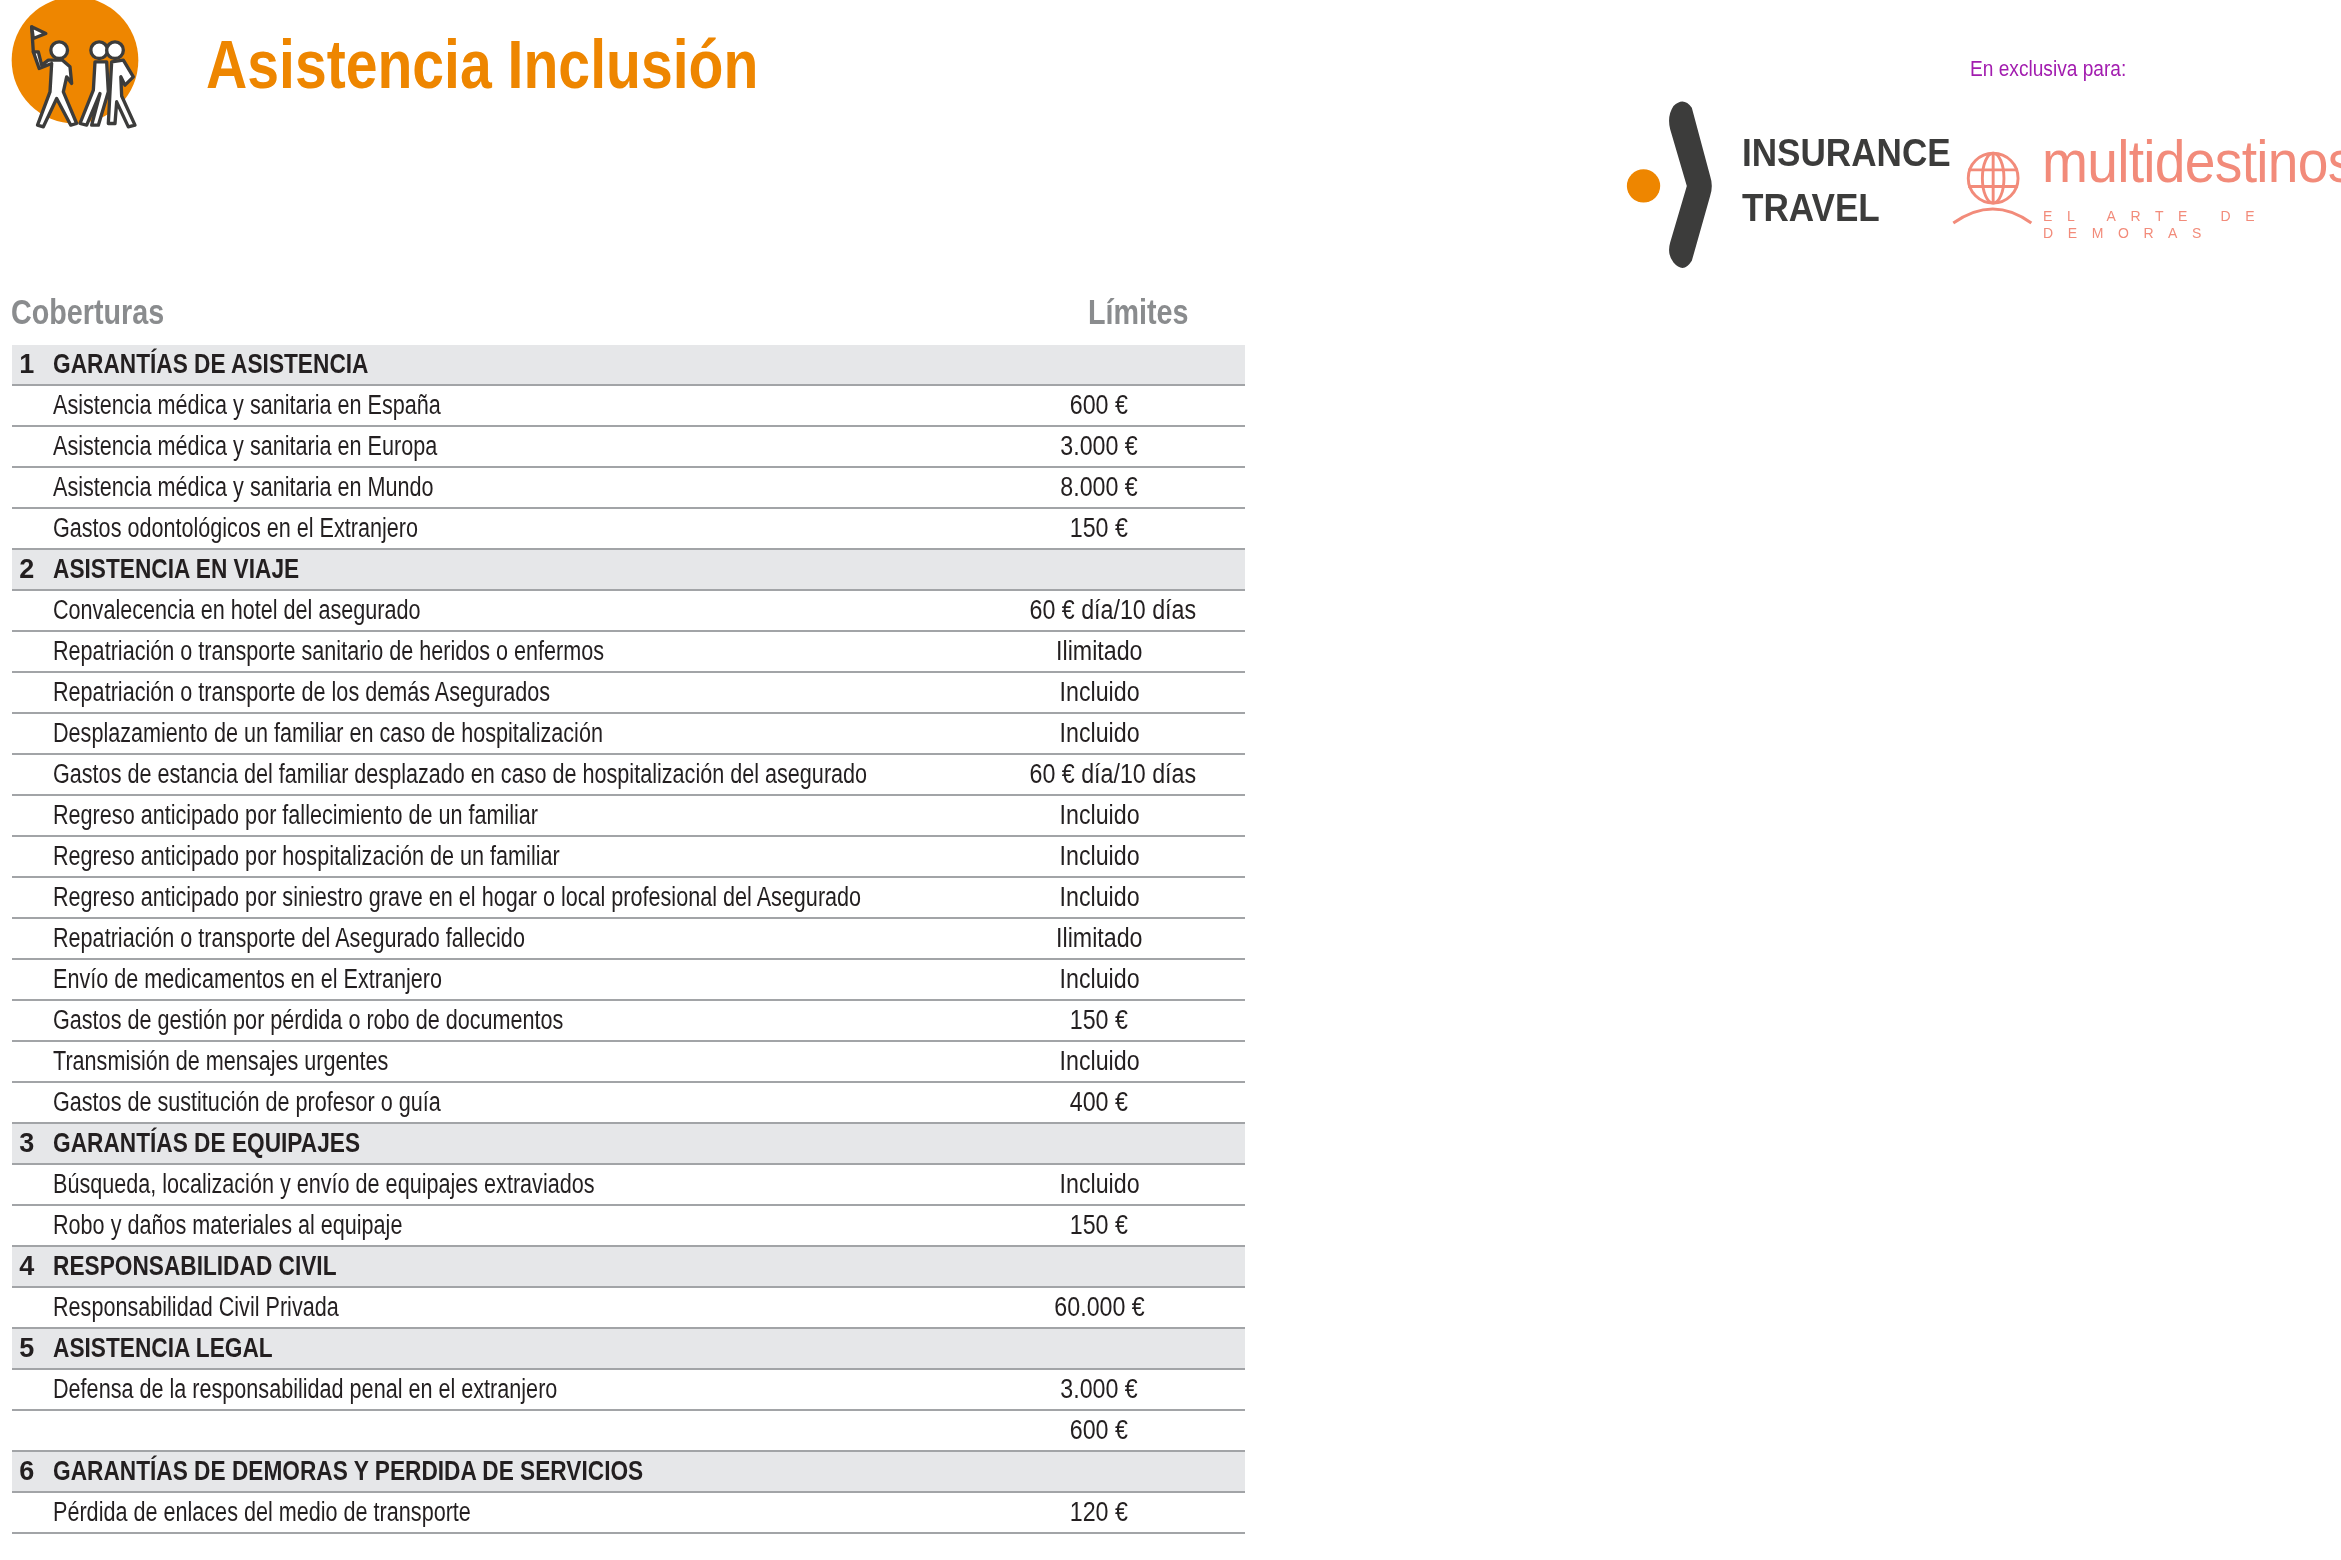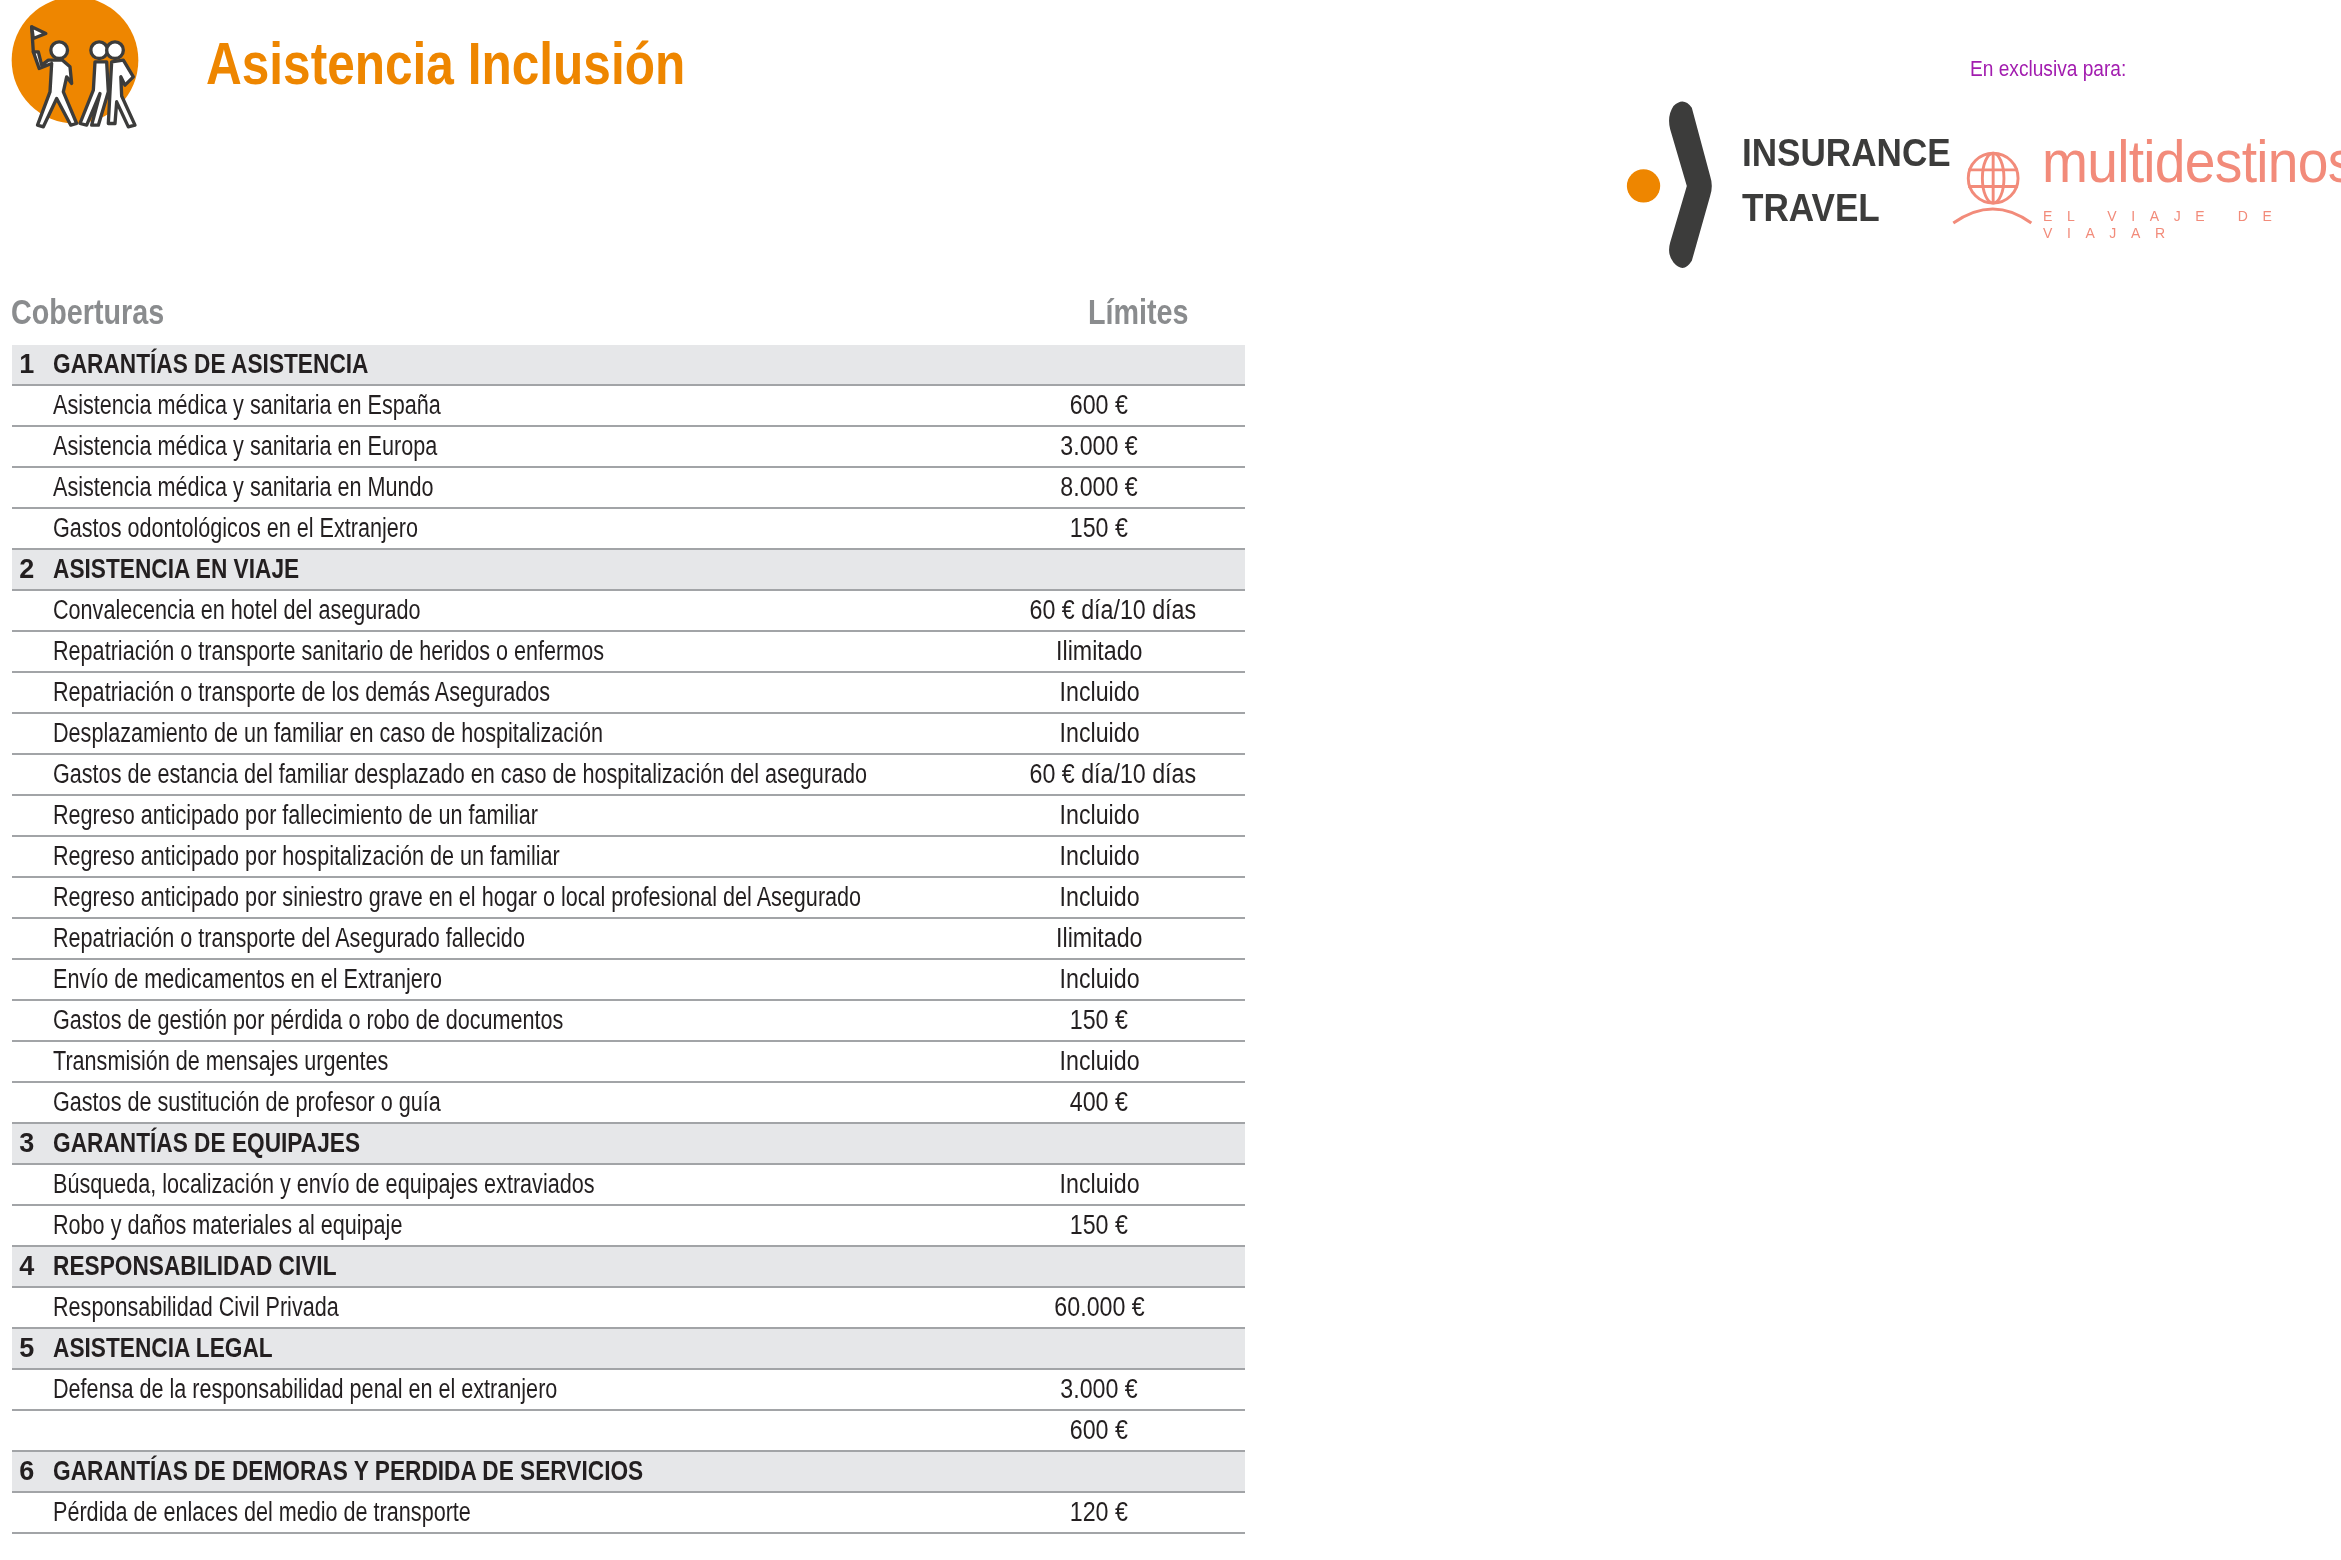--- a/index.html
+++ b/index.html
@@ -1,20 +1,20 @@
 <!DOCTYPE html>
 <html style="font-size:13.3px"><head>
 <meta charset="utf-8">
 <style>
   html,body{margin:0;padding:0;background:#fff;}
   body{width:2342px;height:1560px;position:relative;overflow:hidden;font-family:"Liberation Sans",sans-serif;color:#231f20;}
   .abs{position:absolute;}
   .cond{display:inline-block;transform-origin:left center;white-space:nowrap;}
   #hero-icon{left:0;top:0;width:150px;height:142px;}
-  #title{left:206px;top:18.3px;height:92px;line-height:92px;font-size:59px;font-weight:bold;color:#ee8600;}
+  #title{left:206px;top:18.3px;height:92px;line-height:92px;font-size:68px;font-weight:bold;color:#ee8600;}
   #title .cond{transform:scaleX(0.84);}
   #it-logo{left:1625px;top:96px;width:317px;height:179px;}
   .it-text{position:absolute;left:117px;font-size:39px;font-weight:bold;color:#3c3c3b;line-height:47px;}
   .it-text .cond{transform:scaleX(0.9);}
   #excl{left:1970px;top:52px;font-size:22.5px;font-weight:normal;color:#a21caf;line-height:33px;}
   #excl .cond{transform:scaleX(0.85);}
   #md-logo{left:1950px;top:133px;width:383px;height:100px;}
   #md-name{position:absolute;left:92px;top:-5px;font-size:60px;color:#f28b7a;line-height:67px;font-weight:normal;letter-spacing:-0.8px;}
   #md-name .cond{transform:scaleX(0.92);}
   #md-tag{position:absolute;left:93px;top:75px;font-size:14px;color:#f28b7a;letter-spacing:14.6px;line-height:16.7px;}
@@ -86,21 +86,21 @@
       <ellipse cx="52" cy="46" rx="13" ry="30"></ellipse>
       <line x1="52" y1="16" x2="52" y2="76"></line>
       <line x1="22" y1="36" x2="82" y2="36"></line>
       <line x1="22" y1="56" x2="82" y2="56"></line>
       <path d="M4,100 Q52,66 98,100"></path>
     </g>
   </svg>
   <div id="md-name">
     <span class="cond">multidestinos</span>
   </div>
-  <div id="md-tag">EL VIAJE DE VIAJAR</div>
+  <div id="md-tag">EL ARTE DE DEMORAS</div>
 </div>
 
 <div id="col-head" class="abs">
   <div id="col-cov" class="colh">
     <span class="cond">Coberturas</span>
   </div>
   <div id="col-lim" class="colh">
     <span class="cond">Límites</span>
   </div>
 </div>

